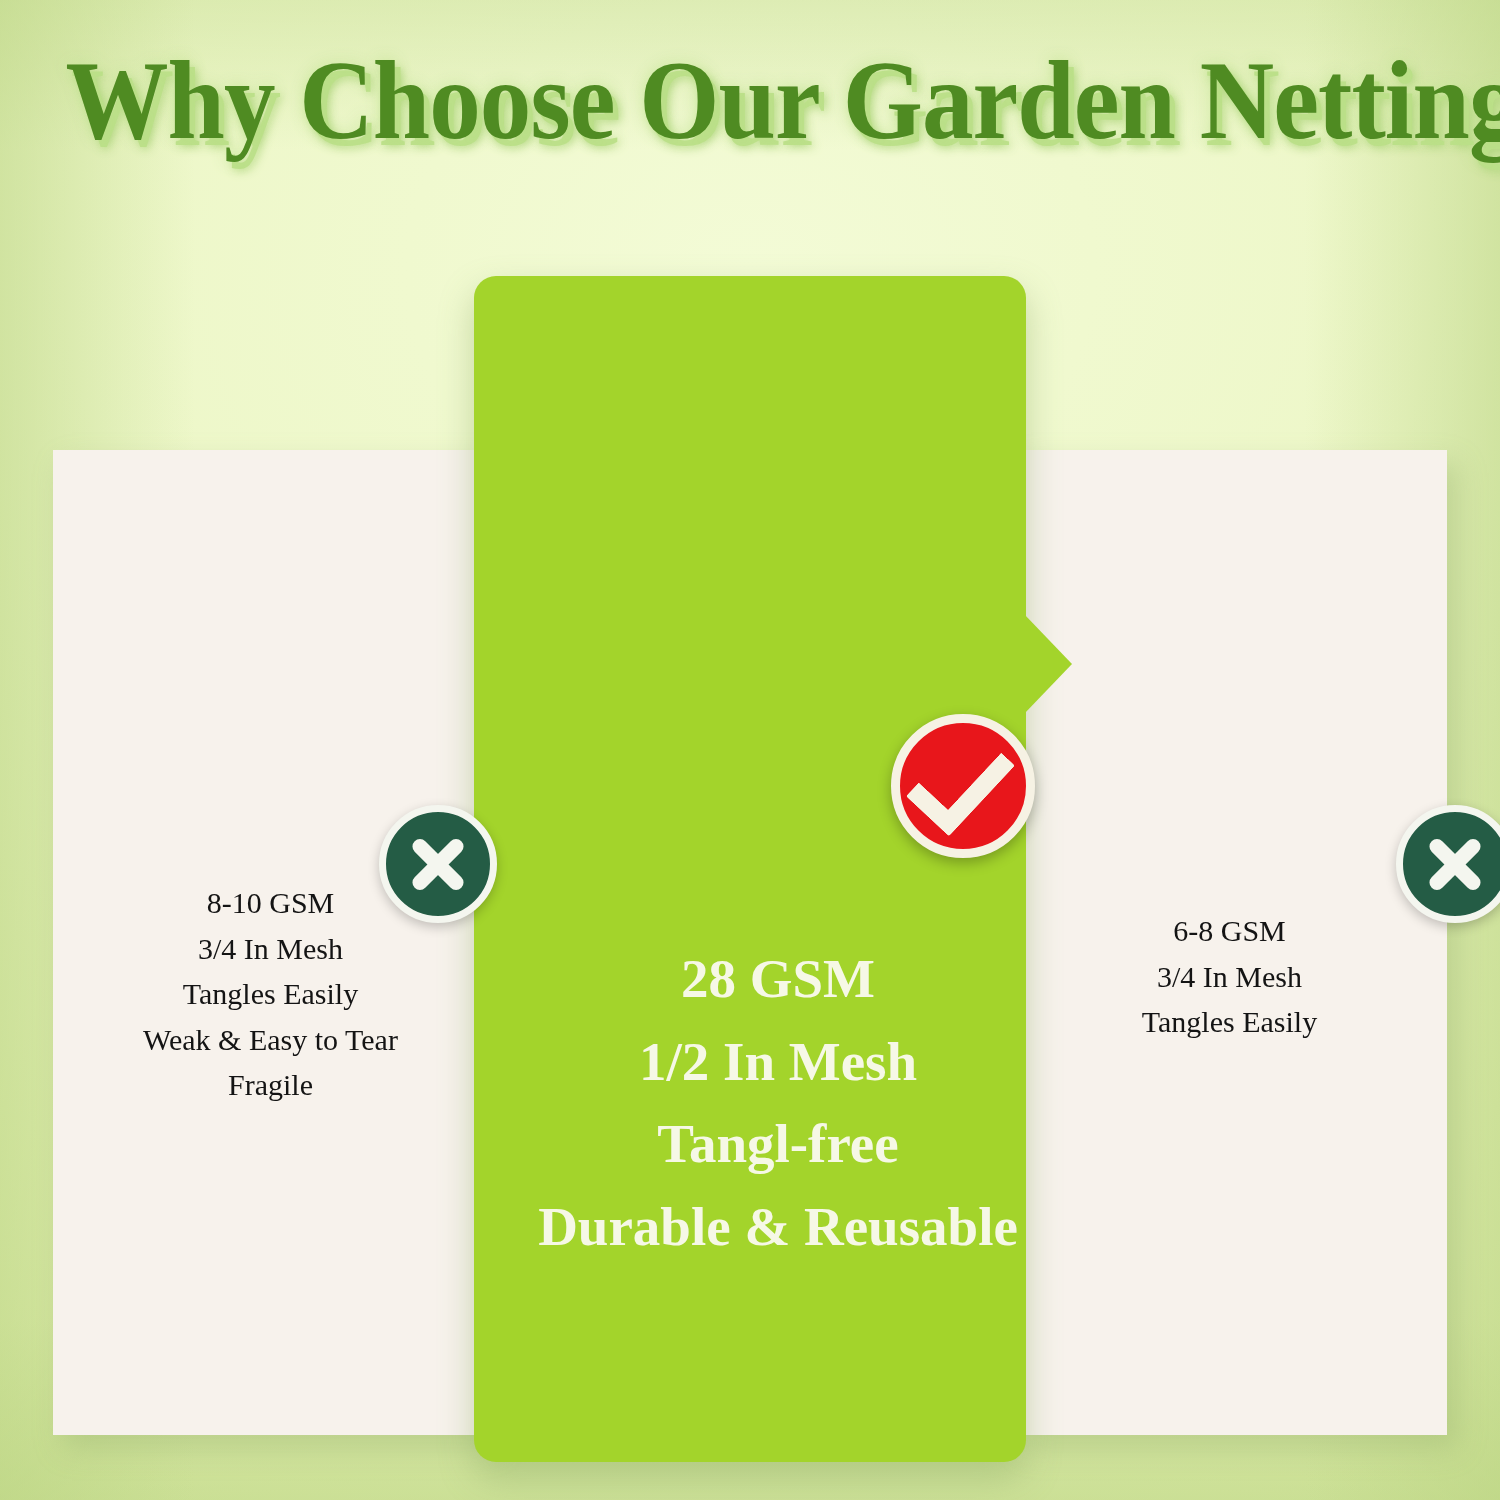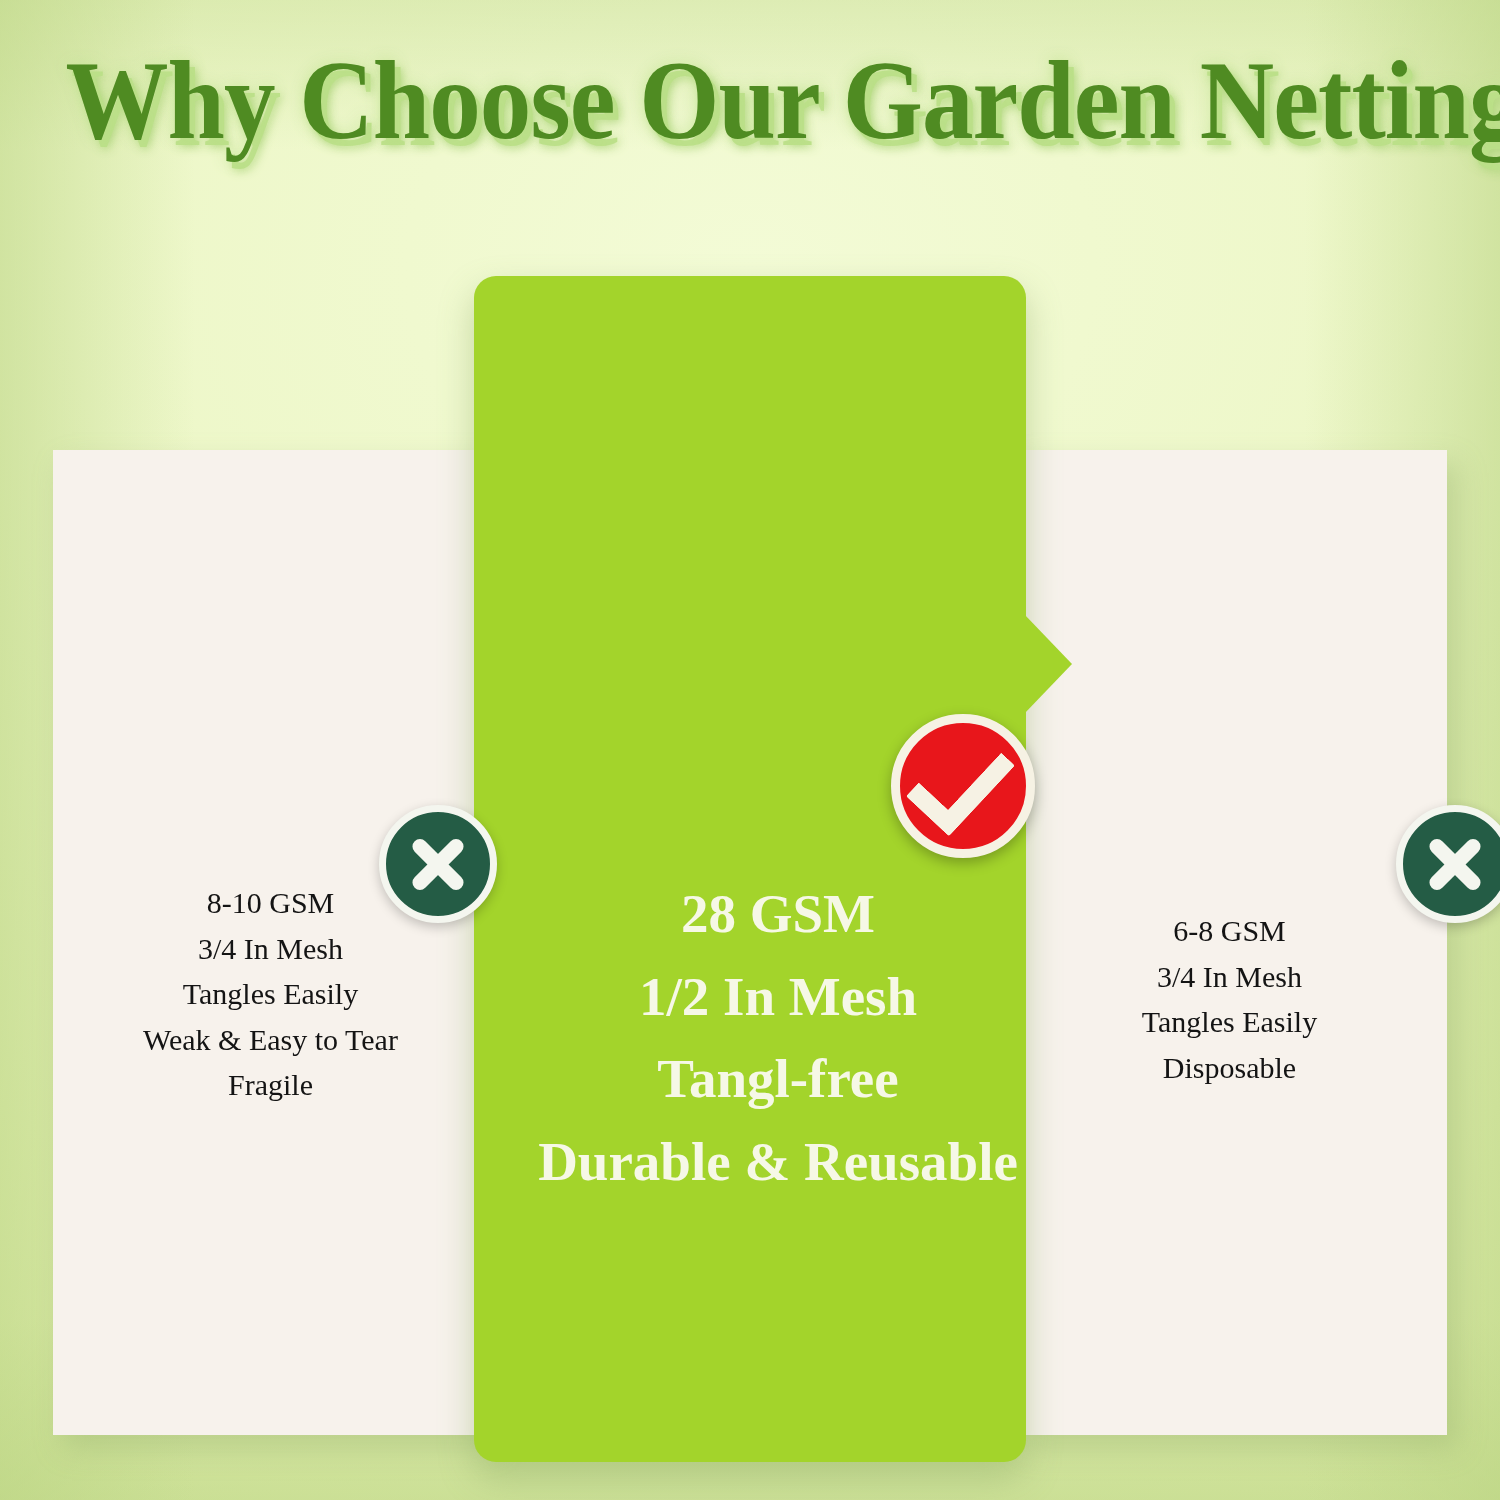--- a/index.html
+++ b/index.html
@@ -136,21 +136,21 @@
   .speclist .line{
     font-family:"Liberation Serif", serif;
     color:#141414;
     font-size:30px;
     line-height:1.52;
     white-space:nowrap;
   }
   #specs-left  { left:53px;  top:880px;  width:435px; }
   #specs-right { left:1012px;top:908px;  width:435px; }
 
-  #specs-center{ position:absolute;left:474px;top:873px;width:608px;text-align:center;z-index:6;}
+  #specs-center{ position:absolute;left:474px;top:938px;width:608px;text-align:center;z-index:6;}
   #specs-center .line{
     font-family:"Liberation Serif", serif;
     font-weight:bold;
     color:#f6f8e6;
     font-size:55px;
     line-height:1.50;
     white-space:nowrap;
   }
 
   
@@ -218,21 +218,20 @@
 
   <div class="imgpanel" id="img-right">
     <div id="skein"></div>
     <div id="skein-band"></div>
   </div>
 
   <div class="speclist" id="specs-right">
     <div class="line">6-8 GSM</div>
     <div class="line">3/4 In Mesh</div>
     <div class="line">Tangles Easily</div>
-    <div class="line">Disposable</div>
   </div>
 
   <div class="badge badge-x" id="badge-right">
     <span class="bar b1"></span>
     <span class="bar b2"></span>
   </div>
 
   <div id="card-center">
     <div id="center-arrow"></div>
   </div>

